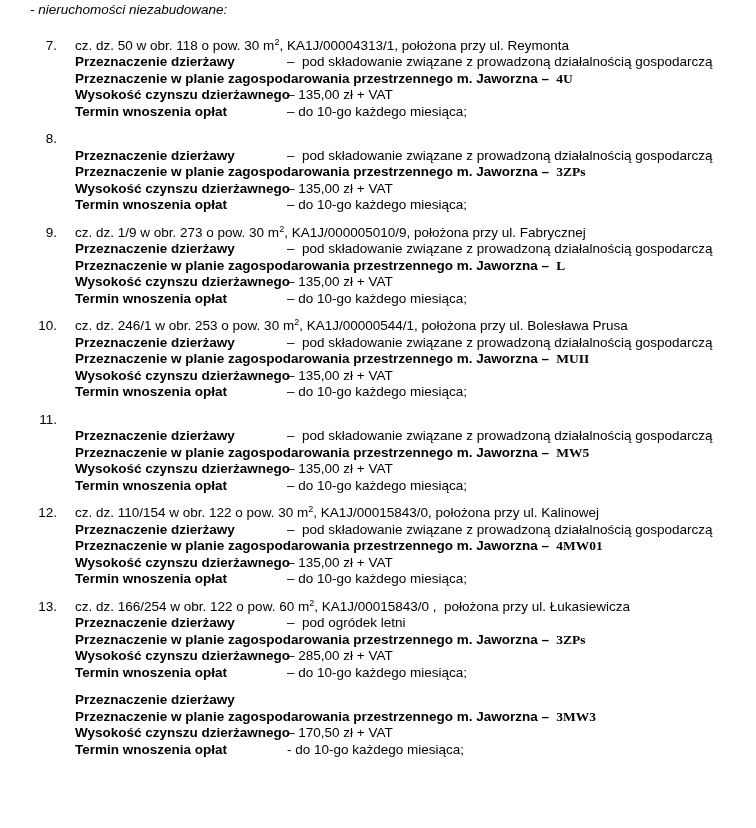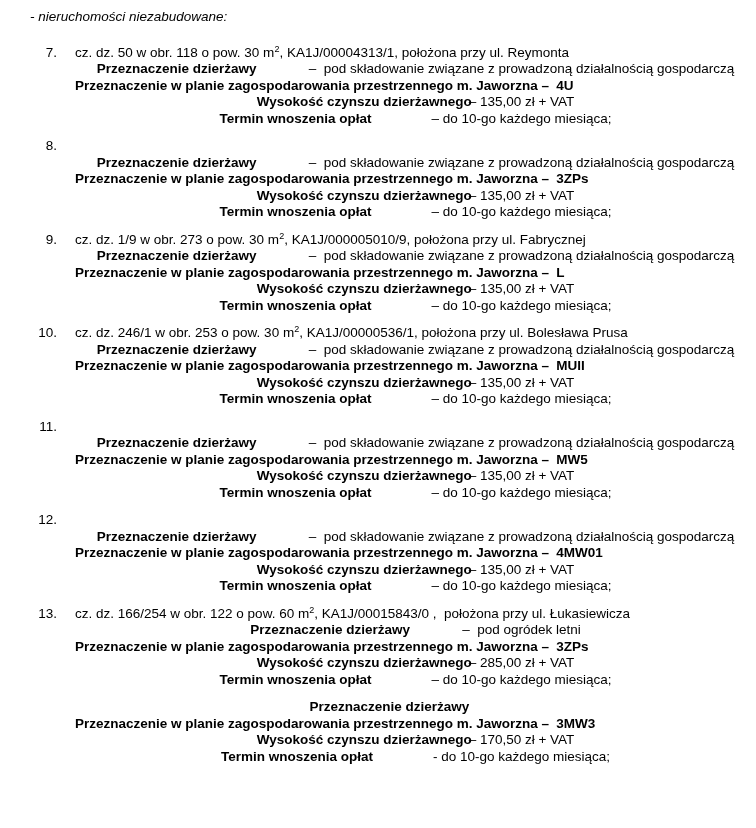--- a/index.html
+++ b/index.html
@@ -10,21 +10,21 @@
   body {
     width: 756px;
     height: 828px;
     overflow: hidden;
     color: #000000;
     font-family: "Liberation Sans", sans-serif;
     font-size: 13.5px;
     line-height: 16.5px;
   }
   .page {
-    padding-top: 9px;
+    padding-top: 2px;
   }
   .doc-header {
     margin-left: 30px;
     font-style: italic;
   }
   .items {
     margin-top: 19px;
   }
   .item {
     margin-bottom: 11px;
@@ -44,33 +44,33 @@
     margin-right: 18px;
     flex-shrink: 0;
   }
   .desc sup {
     font-size: 9px;
     line-height: 0;
     vertical-align: super;
   }
   .row {
     margin-left: 43px;
-    justify-content: center;
   }
   .row .label {
     font-weight: bold;
     width: 212px;
     flex-shrink: 0;
   }
   .plan-line {
     margin-left: 43px;
     font-weight: bold;
   }
   .plan-line .zone {
     margin-left: 7px;
+    font-family: Liberation Serif, serif;
   }
 </style>
 </head>
 <body>
 
 <div class="page">
   <div class="doc-header">- nieruchomości niezabudowane:</div>
 
   <div class="items">
   <div class="item">
@@ -137,21 +137,21 @@
     </div>
     <div class="line row">
       <span class="label">Termin wnoszenia opłat</span>
       <span class="value">– do 10-go każdego miesiąca;</span>
     </div>
   </div>
 
   <div class="item">
     <div class="line">
       <span class="num">10.</span>
-      <span class="desc"><span>cz. dz. 246/1 w obr. 253 o pow. 30 m</span><sup>2</sup><span>, KA1J/00000536/1, położona przy ul. Bolesława Prusa</span></span>
+      <span class="desc"><span>cz. dz. 246/1 w obr. 253 o pow. 30 m</span><sup>2</sup><span>, KA1J/00000544/1, położona przy ul. Bolesława Prusa</span></span>
     </div>
     <div class="line row">
       <span class="label">Przeznaczenie dzierżawy</span>
       <span class="value">–  pod składowanie związane z prowadzoną działalnością gospodarczą</span>
     </div>
     <div class="line plan-line">
       <span>Przeznaczenie w planie zagospodarowania przestrzennego m. Jaworzna –</span>
       <span class="zone">MUII</span>
     </div>
     <div class="line row">
@@ -182,20 +182,21 @@
     </div>
     <div class="line row">
       <span class="label">Termin wnoszenia opłat</span>
       <span class="value">– do 10-go każdego miesiąca;</span>
     </div>
   </div>
 
   <div class="item">
     <div class="line">
       <span class="num">12.</span>
+      <span class="desc"><span>cz. dz. 110/154 w obr. 122 o pow. 30 m</span><sup>2</sup><span>, KA1J/00015843/0, położona przy ul. Kalinowej</span></span>
     </div>
     <div class="line row">
       <span class="label">Przeznaczenie dzierżawy</span>
       <span class="value">–  pod składowanie związane z prowadzoną działalnością gospodarczą</span>
     </div>
     <div class="line plan-line">
       <span>Przeznaczenie w planie zagospodarowania przestrzennego m. Jaworzna –</span>
       <span class="zone">4MW01</span>
     </div>
     <div class="line row">

